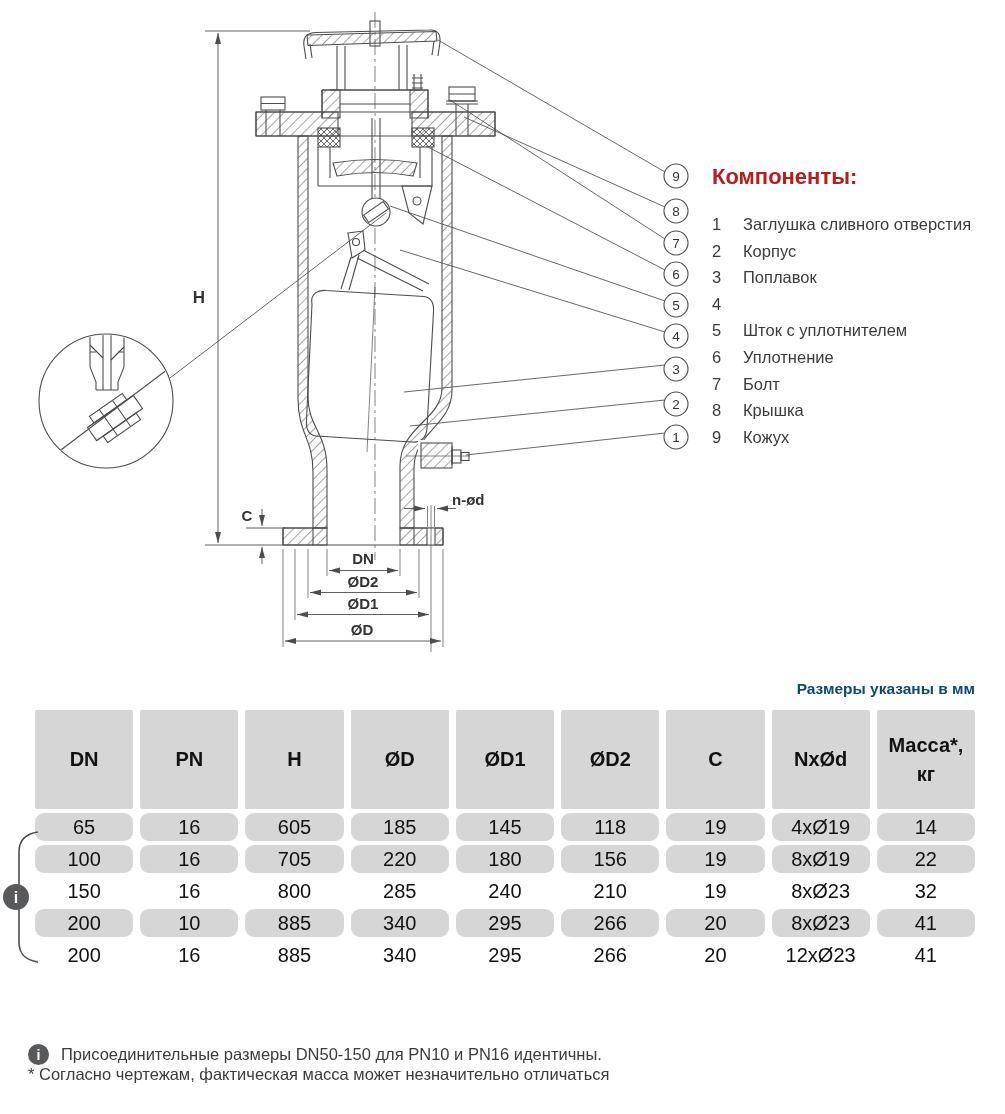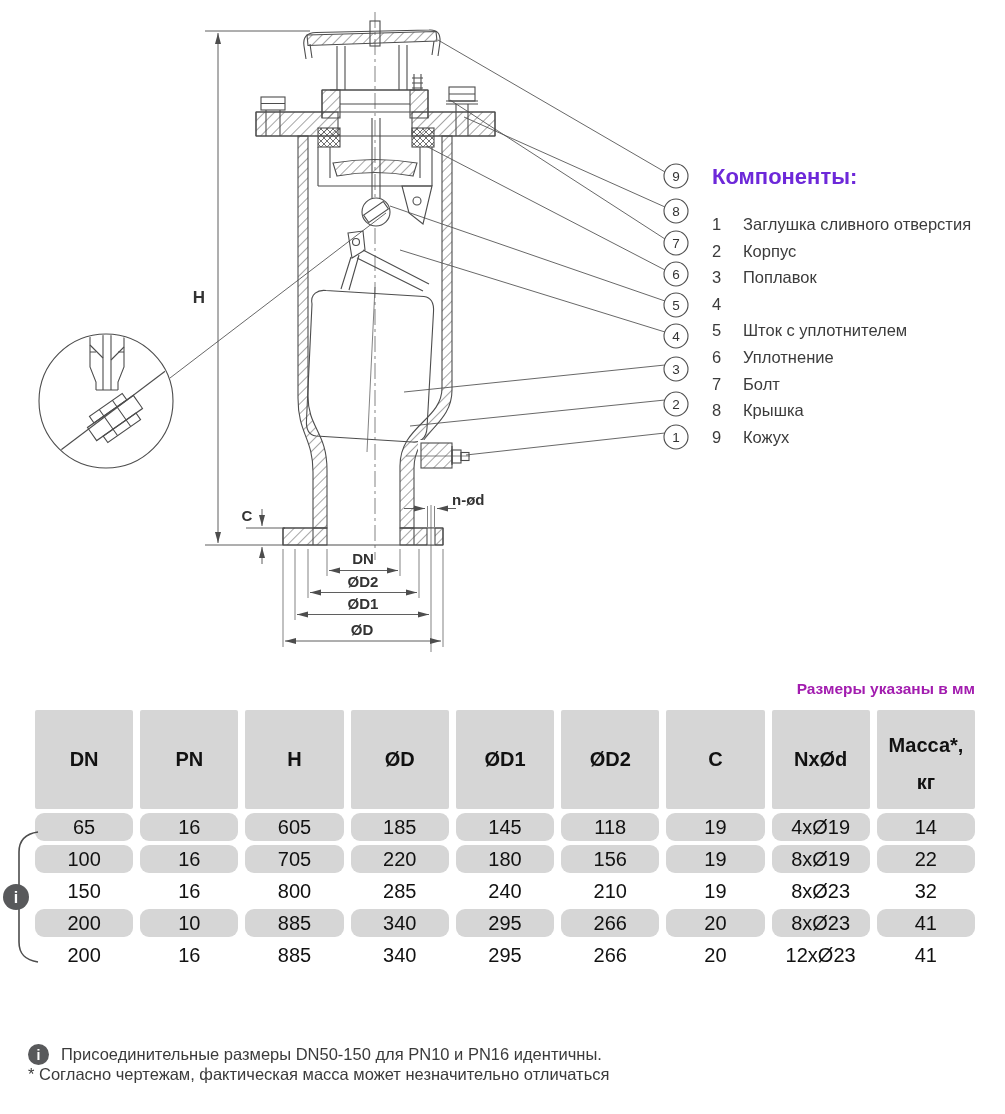--- a/index.html
+++ b/index.html
@@ -3,35 +3,35 @@
 <meta charset="utf-8">
 <style>
   html,body{margin:0;padding:0;background:#fff;}
   body{font-family:"Liberation Sans",sans-serif;}
   .page{position:relative;width:1005px;height:1114px;background:#fff;overflow:hidden;}
   svg text{font-family:"Liberation Sans",sans-serif;}
   .drawing-svg{position:absolute;left:0;top:0;}
   .bracket-svg{position:absolute;left:0;top:810px;}
 
   .components{position:absolute;left:712px;top:164px;width:293px;color:#3b3b3b;}
-  .comp-title{font-size:22px;font-weight:bold;color:#6d28d9;margin:0 0 21px 0;}
+  .comp-title{font-size:22px;font-weight:bold;color:#b91c1c;margin:0 0 21px 0;}
   .comp-item{display:flex;font-size:16.5px;line-height:26.6px;}
   .comp-num{width:31px;flex:0 0 31px;}
   .comp-label{flex:1;}
 
-  .units-note{position:absolute;top:680px;right:30px;font-size:15.5px;font-weight:bold;color:#a21caf;}
+  .units-note{position:absolute;top:680px;right:30px;font-size:15.5px;font-weight:bold;color:#0c4a6e;}
 
   .dim-table-wrap{position:absolute;left:28px;top:706px;width:954px;}
   table.dim{width:100%;table-layout:fixed;border-collapse:separate;border-spacing:7px 4px;}
   table.dim th{height:99px;background:#d6d6d6;font-weight:bold;font-size:20px;color:#111;
     text-align:center;vertical-align:middle;border-radius:2px;padding:0;}
   table.dim td{height:28px;font-size:20px;color:#111;text-align:center;vertical-align:middle;
     padding:0;border-radius:2px;}
   tr.shaded td{background:#d6d6d6;border-radius:9px;}
-  .mass-hdr div{line-height:1.45;margin-top:8px;}
+  .mass-hdr div{line-height:1.45;}
 
   .notes{position:absolute;left:28px;top:1044px;width:760px;color:#3b3b3b;}
   .note-info{display:flex;align-items:center;font-size:16.5px;}
   .info-icon{display:inline-flex;width:21px;height:21px;border-radius:50%;background:#58595b;
     color:#fff;font-weight:bold;font-size:14px;align-items:center;justify-content:center;
     margin-right:12px;flex:0 0 21px;}
   .note-star{margin-top:0;font-size:16.5px;}
 </style>
 </head>
 <body>

